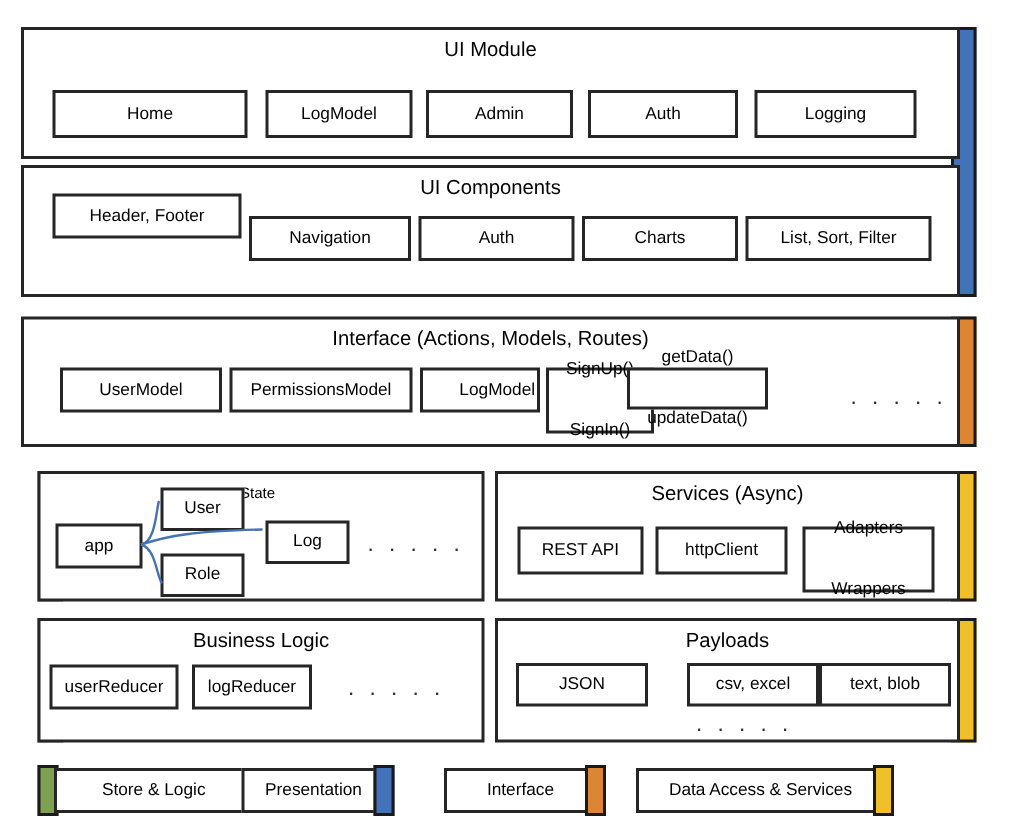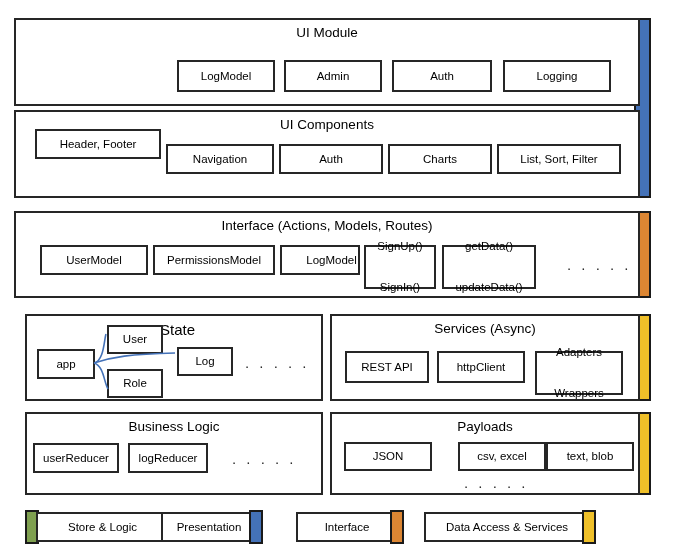--- a/index.html
+++ b/index.html
@@ -127,20 +127,23 @@
 
   <div class="sidebar-color" style="left:25px; top:412px; width:17px; height:83px; background:#7FA050;"></div>
 
   <div class="sidebar-color" style="left:634px; top:314px; width:17px; height:87px; background:#EFC029;"></div>
 
   <div class="sidebar-color" style="left:634px; top:412px; width:17px; height:83px; background:#EFC029;"></div>
 
   <div class="panel" style="left:14px; top:18px; width:626px; height:88px;">
     <div class="panel-title">UI Module</div>
 
+    <div class="box" style="left:19px; top:40px; width:130px; height:32px;">
+      <span>Home</span>
+    </div>
     <div class="box" style="left:161px; top:40px; width:98px; height:32px;">
       <span>LogModel</span>
     </div>
     <div class="box" style="left:268px; top:40px; width:98px; height:32px;">
       <span>Admin</span>
     </div>
     <div class="box" style="left:376px; top:40px; width:100px; height:32px;">
       <span>Auth</span>
     </div>
     <div class="box" style="left:487px; top:40px; width:108px; height:32px;">
@@ -177,29 +180,29 @@
     <div class="box" style="left:137px; top:32px; width:122px; height:30px;">
       <span>PermissionsModel</span>
     </div>
     <div class="box" style="left:264px; top:32px; width:80px; height:30px;padding-left:23px;">
       <span>LogModel</span>
     </div>
     <div class="box two-line" style="left:348px; top:32px; width:72px; height:44px;">
       <span>SignUp()</span>
       <span class="l2">SignIn()</span>
     </div>
-    <div class="box two-line" style="left:426px; top:32px; width:94px; height:44px;">
+    <div class="box two-line" style="left:402px; top:32px; width:94px; height:28px;">
       <span>getData()</span>
       <span class="l2">updateData()</span>
     </div>
     <div class="dots" style="left:551px; top:45px;">. . . . .</div>
   </div>
 
   <div class="panel" style="left:25px; top:314px; width:298px; height:87px;">
-    <div class="panel-title left-offset" style="left:133px; top:6px; right:auto; font-size:15px;">State</div>
+    <div class="panel-title left-offset" style="left:133px; top:6px; right:auto; font-size:10px;">State</div>
 
     <div class="box" style="left:10px; top:33px; width:58px; height:30px;">
       <span>app</span>
     </div>
     <div class="box" style="left:80px; top:9px; width:56px; height:29px;">
       <span>User</span>
     </div>
     <div class="box" style="left:150px; top:31px; width:56px; height:29px;">
       <span>Log</span>
     </div>

